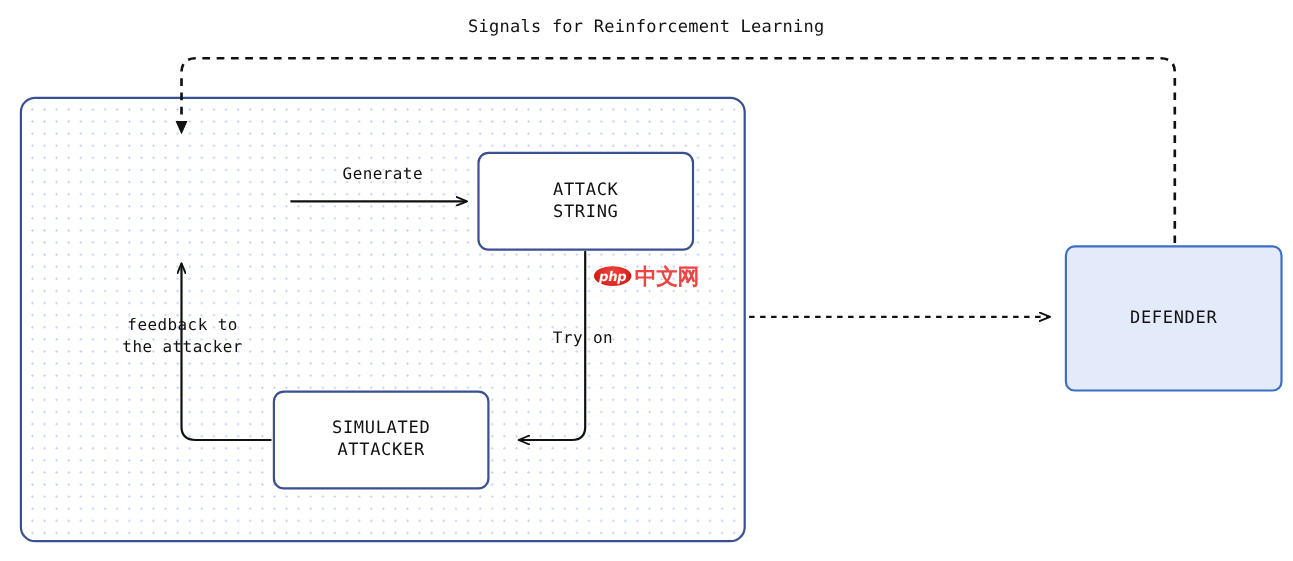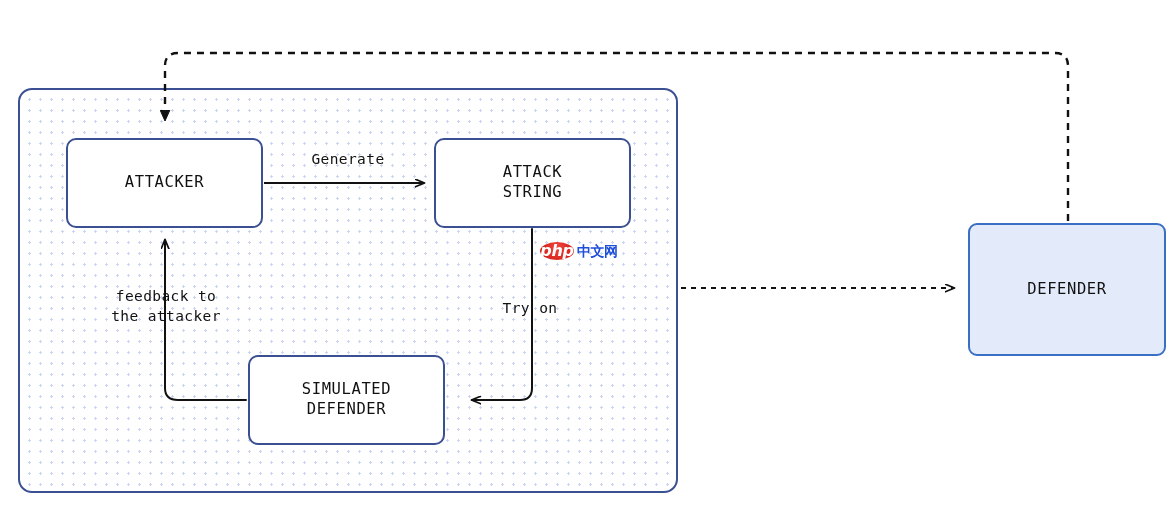--- a/index.html
+++ b/index.html
@@ -58,39 +58,40 @@
   #label-yield{left:688px;top:306px;width:270px;}
 
   
   .watermark{
     position:absolute;left:540px;top:241px;
     display:flex;align-items:center;gap:3px;height:20px;
   }
   .wm-php{
     width:34px;height:18px;border-radius:50%;
     background:radial-gradient(circle at 50% 32%, #f2473f 0%, #d4211a 72%, #b0130d 100%);
-    color:#fff;font-size:16px;font-weight:bold;font-style:italic;
+    color:#fff;font-size:12px;font-weight:bold;font-style:italic;
     display:flex;align-items:center;justify-content:center;
     font-family:"DejaVu Sans","Liberation Sans",sans-serif;
     letter-spacing:-0.3px;line-height:1;
   }
   .wm-cn{
     font-family:"DejaVu Sans","Liberation Sans",sans-serif;
-    font-size:14px;font-weight:bold;color:#1d4ed8;line-height:1;
+    font-size:20px;font-weight:bold;color:#ef4444;line-height:1;
     letter-spacing:-0.5px;
     text-align:right;
   }
 
   svg.edges{position:absolute;left:0;top:0;width:1175px;height:510px;overflow:visible;pointer-events:none;}
 </style>
 </head>
 <body>
 
 <div id="stage">
 
+  <div class="title">Signals for Reinforcement Learning</div>
 
   <div class="outer-box"></div>
 
   <svg class="edges" xmlns="http://www.w3.org/2000/svg">
     <defs>
       <marker id="ah" markerWidth="11" markerHeight="9" refX="9.4" refY="4.5" orient="auto" markerUnits="userSpaceOnUse">
         <path d="M0,0.4 L10,4.5 L0,8.6" fill="none" stroke="#111" stroke-width="1.7" stroke-linecap="round" stroke-linejoin="round"></path>
       </marker>
       <marker id="ahf" markerWidth="12" markerHeight="11" refX="10" refY="5.5" orient="auto" markerUnits="userSpaceOnUse">
         <path d="M0,0.6 L11,5.5 L0,10.4" fill="#111" stroke="#111" stroke-width="1"></path>
@@ -101,25 +102,24 @@
 
     <path d="M532,229 L532,388 Q532,400 520,400 L472,400" fill="none" stroke="#111" stroke-width="2" stroke-linecap="round" marker-end="url(#ah)"></path>
 
     <path d="M246,400 L178,400 Q165,400 165,388 L165,240" fill="none" stroke="#111" stroke-width="2" stroke-linecap="round" marker-end="url(#ah)"></path>
 
     <path d="M681,288 L954,288" fill="none" stroke="#111" stroke-width="2" stroke-dasharray="5 5" marker-end="url(#ah)"></path>
 
     <path d="M1068,221 L1068,66 Q1068,53 1055,53 L178,53 Q165,53 165,66 L165,120" fill="none" stroke="#111" stroke-width="2.4" stroke-dasharray="7 6" stroke-linecap="butt" marker-end="url(#ahf)"></path>
   </svg>
 
-  <div class="node" id="node-attacker">ATTACKER</div>
   <div class="node" id="node-attack-string">ATTACK
 STRING</div>
   <div class="node" id="node-sim-defender">SIMULATED
-DEFENDER</div>
+ATTACKER</div>
   <div class="node" id="node-defender">DEFENDER</div>
 
   <div class="edge-label" id="label-generate">Generate</div>
   <div class="edge-label" id="label-feedback">feedback to
 the attacker</div>
   <div class="edge-label" id="label-try-on">Try on</div>
 
   <div class="watermark">
     <span class="wm-php">php</span>
     <span class="wm-cn">中文网</span>

